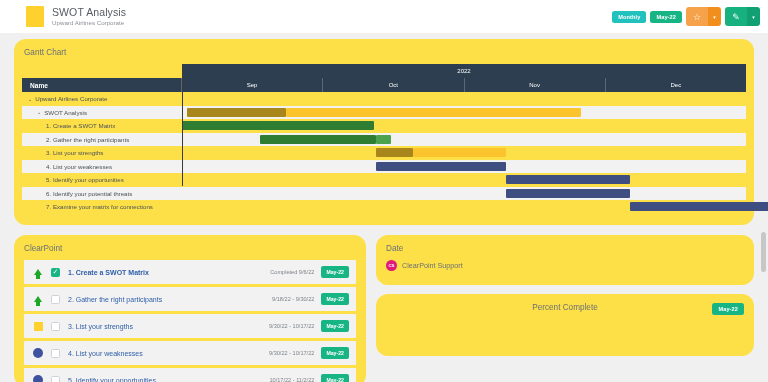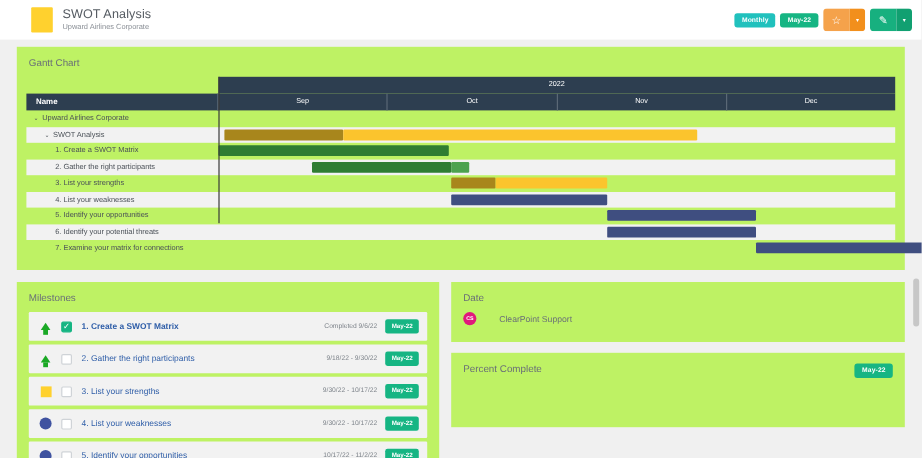--- a/index.html
+++ b/index.html
@@ -38,21 +38,21 @@
   }
   .btn-caret {
     width: 13px; height: 19px; display: flex; align-items: center; justify-content: center;
     font-size: 5px; color: #fff;
   }
   .orange .btn-main { background: #f5a24b; } .orange .btn-caret { background: #f28f1c; }
   .teal   .btn-main { background: #17b07f; } .teal   .btn-caret { background: #11a071; }
 
   
   .wrap { padding: 6px 14px 0 14px; }
-  .card { background: #bef264; border-radius: 0; }
+  .card { background: #fde047; border-radius: 12px; }
   .card-title { font-size: 8.2px; color: #6a7077; padding: 9px 10px 7px 10px; }
 
   
   .gantt-card { height: 186px; position: relative; }
   .gantt-grid { position: relative; margin: 0 8px; }
 
   .hdr-year {
     position: absolute; left: 160px; right: 0; top: 0; height: 14px;
     background: #2d3e50; color: #fff; font-size: 6px;
     display: flex; align-items: center; justify-content: center;
@@ -132,23 +132,23 @@
     font-weight: bold; padding: 3px 5px; border-radius: 2px;
   }
 
   .owner-card { height: 50px; }
   .owner-row { display: flex; align-items: center; padding: 0 10px; }
   .avatar {
     width: 11px; height: 11px; border-radius: 50%; background: #e0197c;
     color: #fff; font-size: 4.4px; font-weight: bold;
     display: flex; align-items: center; justify-content: center;
   }
-  .owner-name { font-size: 7.2px; color: #6a7077; margin-left: 19px; }
-
-  .pct-card { height: 62px; margin-top: 9px; position: relative; }
+  .owner-name { font-size: 7.2px; color: #6a7077; margin-left: 5px; }
+
+  .pct-card { height: 62px; margin-top: 9px; position: relative; text-align: center; }
   .pct-chip { position: absolute; right: 10px; top: 9px; }
   .pct-value { font-size: 7.2px; color: #555b62; padding: 6px 10px 0 14px; }
 
   .startdate-card { height: 18px; margin-top: 9px; overflow: hidden; }
   .startdate-card .card-title { padding-top: 7px; }
 
   
   .scrollbar {
     position: absolute; right: 2px; top: 232px; width: 5px; height: 40px;
     background: #c7c7c7; border-radius: 3px;
@@ -268,21 +268,21 @@
         </div>
       <div class="today-line" id="today-line" style="height: 121.5px;"></div>
     </div>
   </div>
 </div>
 
 <div class="bottom">
 
   <div class="col-left">
     <div class="card ms-card">
-      <div class="card-title">Milestones</div>
+      <div class="card-title">ClearPoint</div>
       <div id="ms-list">
           <div class="ms-row">
             <div class="ms-icon">
               <div class="arrow-up"></div>
             </div>
             <div class="cbox checked">✓</div>
             <div class="ms-label bold">1. Create a SWOT Matrix</div>
             <div class="ms-date">Completed 9/6/22</div>
             <div class="ms-chip">May-22</div>
           </div>

